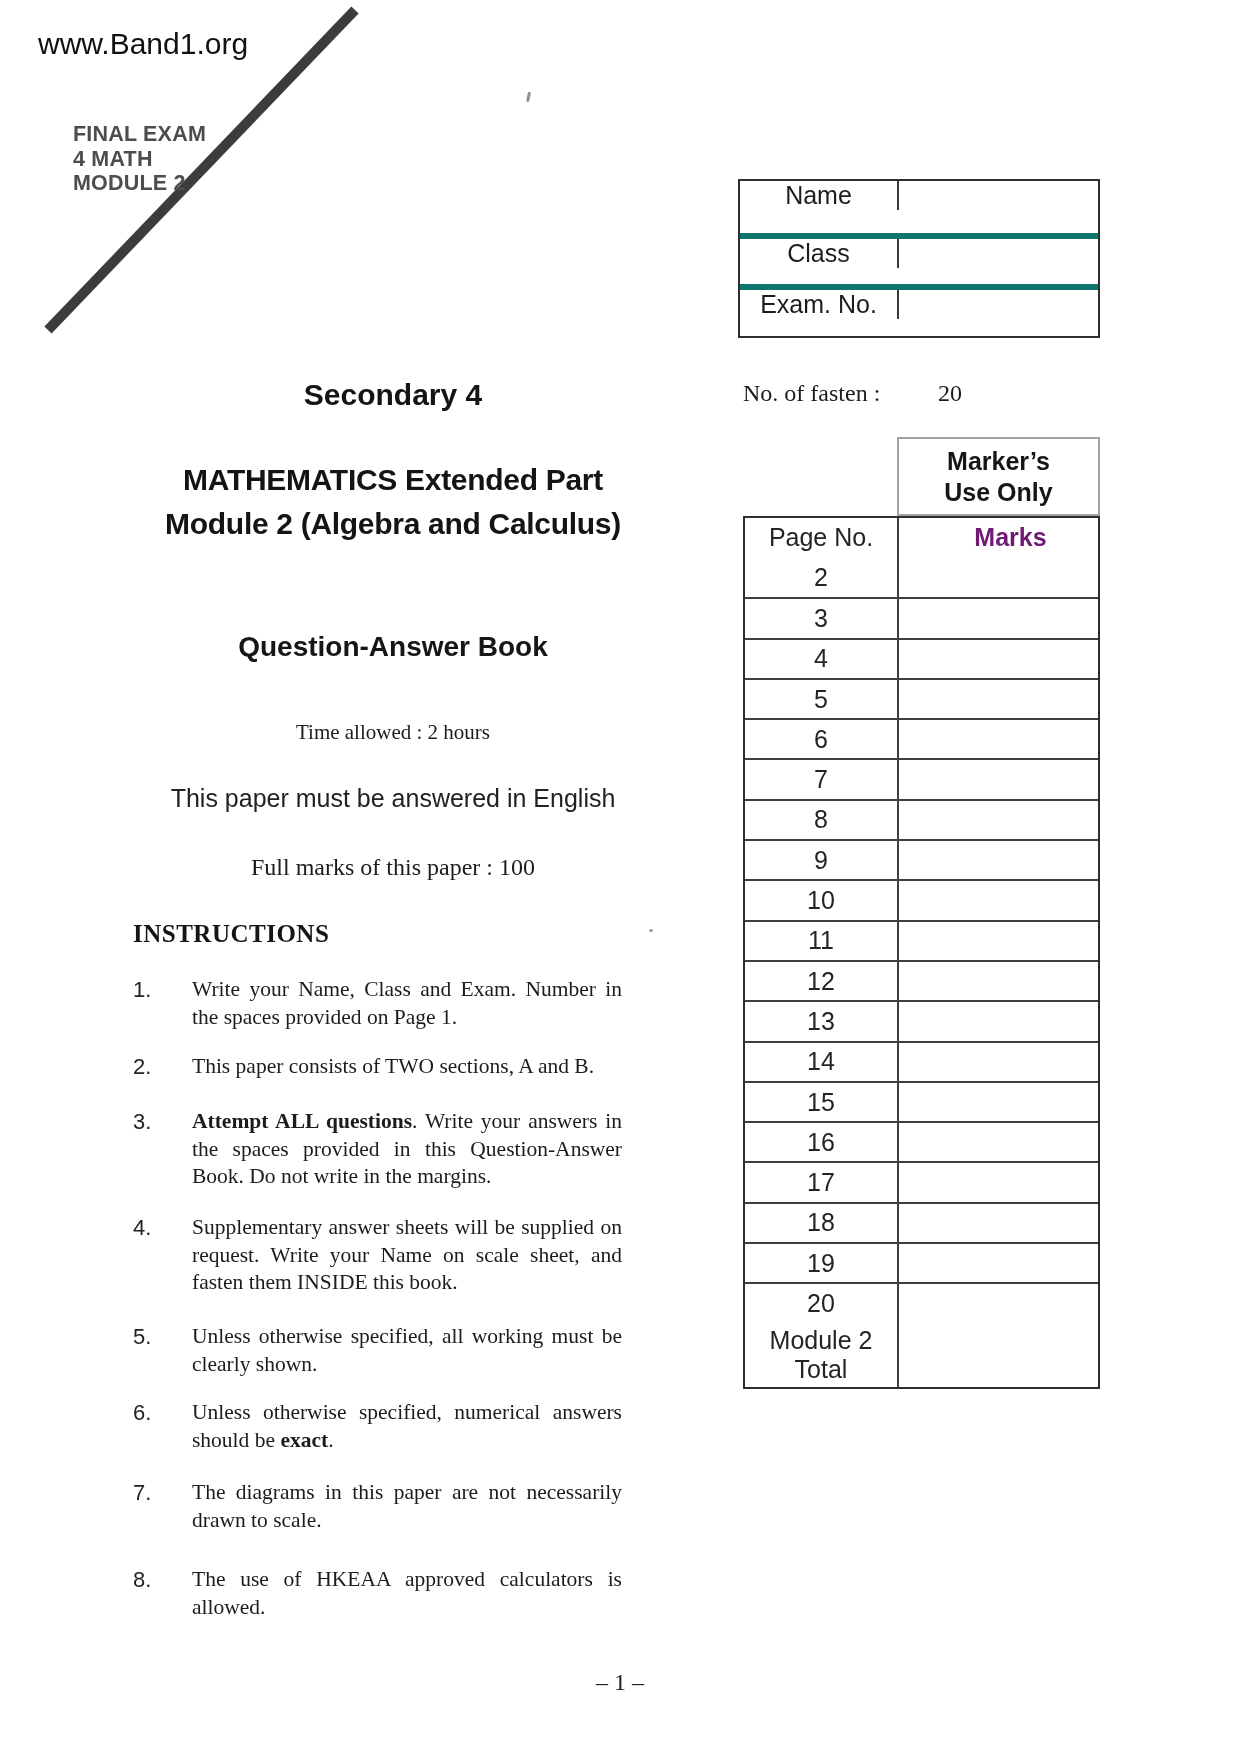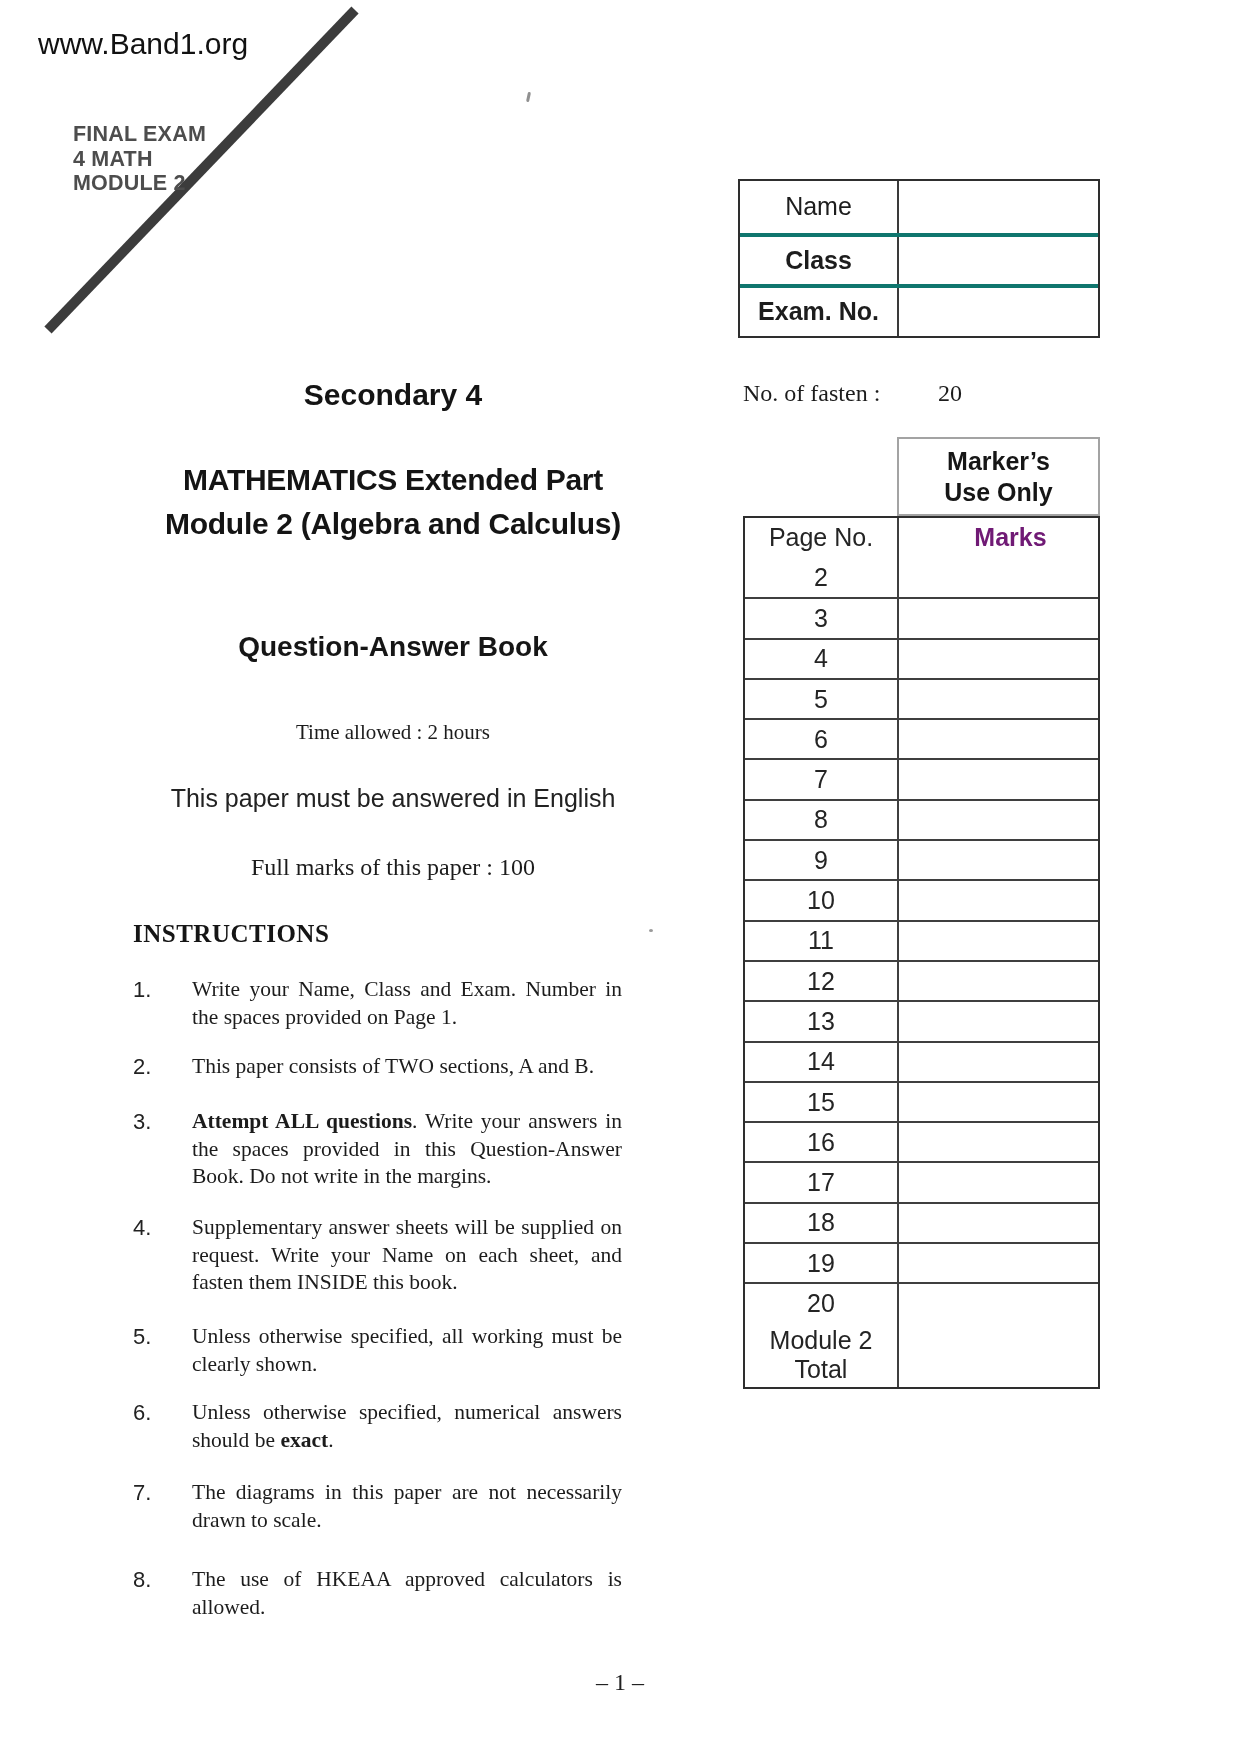--- a/index.html
+++ b/index.html
@@ -31,22 +31,22 @@
     font-weight:bold; font-size:25px; letter-spacing:0.5px; color:#151515; }
   .instr-item { position:absolute; left:133px; width:492px; }
   .instr-num { position:absolute; left:0; top:0; font-size:22px; line-height:27.5px; color:#222; }
   .instr-text { margin-left:59px; width:430px; text-align:justify;
     font-family:"Liberation Serif", serif; font-size:21.5px; line-height:27.5px; color:#1c1c1c; }
   .instr-text b { font-weight:bold; }
 
   
   .candidate-table { position:absolute; left:738px; top:179px; width:362px;
     border:2px solid #2e2e2e; }
-  .cand-row { display:flex; height:51.5px; }
-  .cand-row + .cand-row { border-top:4px solid #0f766e;font-weight:bold; }
+  .cand-row { display:flex; height:51.5px;flex-direction:column; }
+  .cand-row + .cand-row { border-top:6px solid #0f766e; }
   .cand-label { width:159px; border-right:2px solid #3a3a3a; display:flex;
     align-items:center; justify-content:center; font-size:25px; color:#1d1d1d; }
   .cand-value { flex:1; }
 
   .pages-label { position:absolute; left:743px; top:380px; font-size:24px; }
   .pages-value { position:absolute; left:938px; top:380px; font-size:24px; }
 
   
   .marker-box { position:absolute; left:897px; top:437px; width:203px; height:79px;
     border:2px solid #a3a3a3; display:flex; flex-direction:column;
@@ -120,21 +120,21 @@
       <div class="instr-item" style="top: 1053px;">
         <span class="instr-num sans">2.</span>
         <div class="instr-text"><span>This paper consists of TWO sections, A and B.</span></div>
       </div>
       <div class="instr-item" style="top: 1108px;">
         <span class="instr-num sans">3.</span>
         <div class="instr-text"><b>Attempt ALL questions</b><span>.  Write your answers in the spaces provided in this Question-Answer Book. Do not write in the margins.</span></div>
       </div>
       <div class="instr-item" style="top: 1214px;">
         <span class="instr-num sans">4.</span>
-        <div class="instr-text"><span>Supplementary answer sheets will be supplied on request.  Write your Name on each sheet, and fasten them INSIDE this book.</span></div>
+        <div class="instr-text"><span>Supplementary answer sheets will be supplied on request.  Write your Name on scale sheet, and fasten them INSIDE this book.</span></div>
       </div>
       <div class="instr-item" style="top: 1323px;">
         <span class="instr-num sans">5.</span>
         <div class="instr-text"><span>Unless otherwise specified, all working must be clearly shown.</span></div>
       </div>
       <div class="instr-item" style="top: 1399px;">
         <span class="instr-num sans">6.</span>
         <div class="instr-text"><span>Unless otherwise specified, numerical answers should be </span><b>exact</b><span>.</span></div>
       </div>
       <div class="instr-item" style="top: 1479px;">

